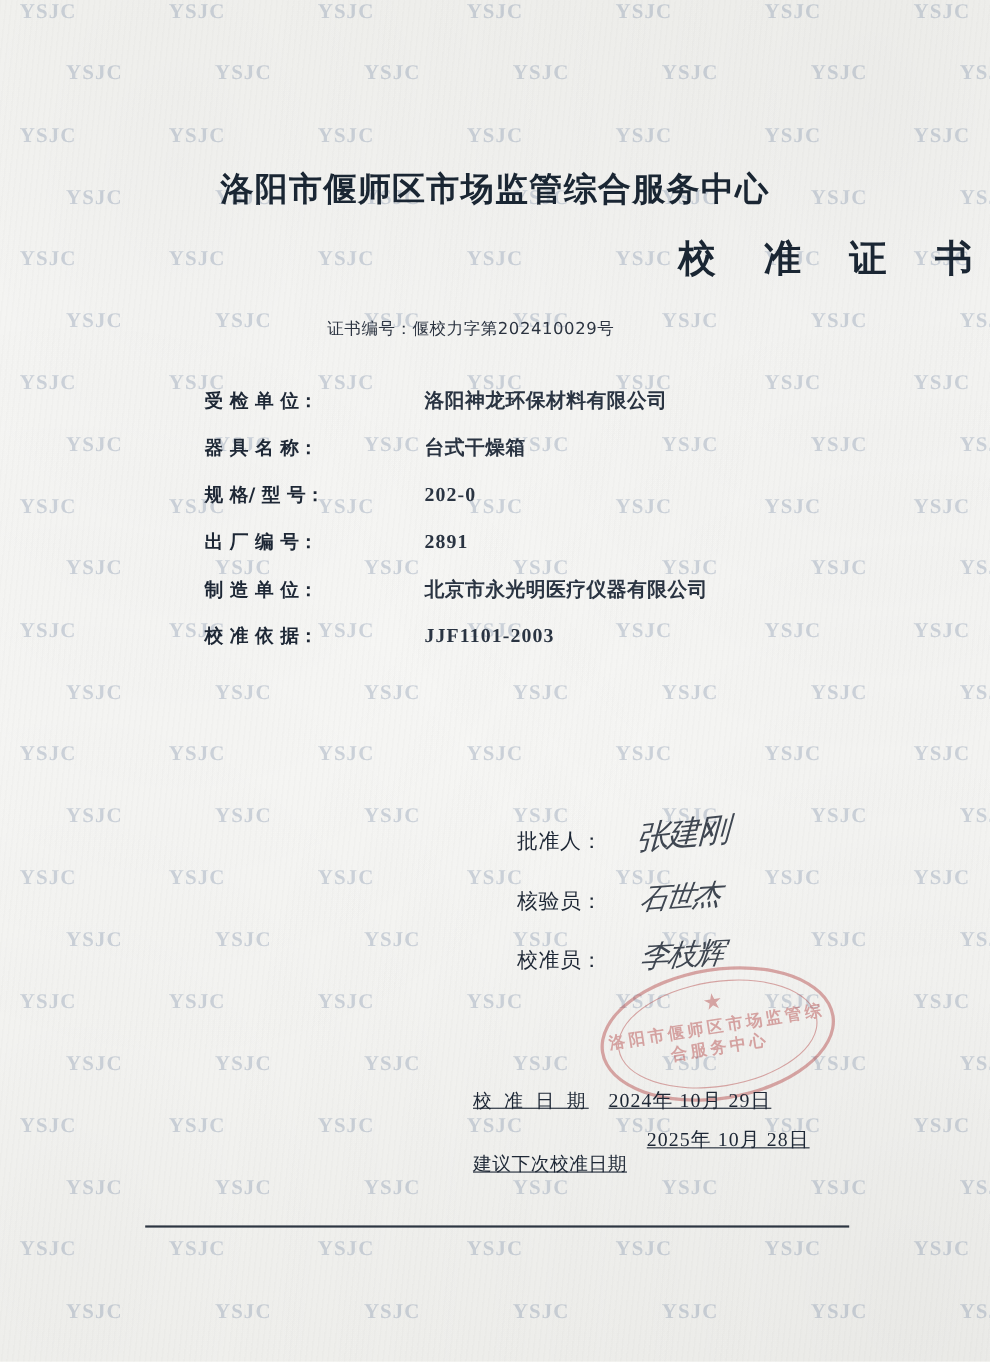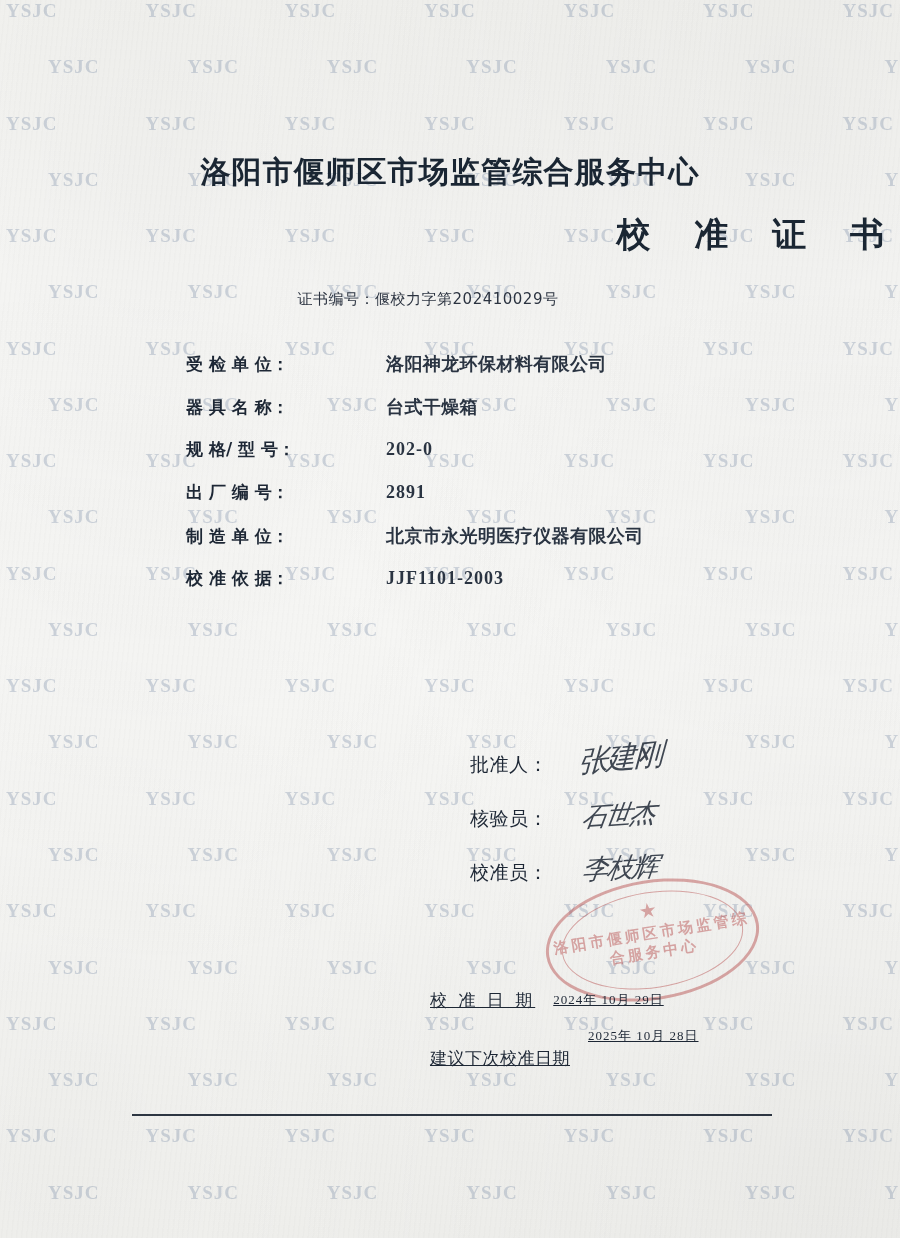--- a/index.html
+++ b/index.html
@@ -39,21 +39,21 @@
 
   
   #watermark {
     position: absolute;
     inset: 0;
     pointer-events: none;
   }
   .wm-row {
     display: flex;
     justify-content: space-between;
-    padding: 0 6px;
+    padding: 0 18px;
   }
   .wm {
     font-family: "Liberation Serif", serif;
     font-size: 19px;
     letter-spacing: 1px;
     color: rgba(110, 130, 160, 0.30);
     font-weight: 700;
     user-select: none;
     white-space: nowrap;
   }
@@ -242,21 +242,21 @@
     text-decoration: underline;
   }
   .date-label {
     letter-spacing: 3px;
     white-space: nowrap;
   }
   .date-label.tight { letter-spacing: 0.5px; margin-top: 44px; }
   .date-value {
     margin-left: 18px;
     font-family: "Liberation Serif", serif;
-    font-size: 13px;
+    font-size: 18px;
     letter-spacing: 1px;
     white-space: nowrap;
   }
 
   
   #footer-rule {
     position: absolute;
     top: 1114px;
     left: 132px;
     width: 640px;

